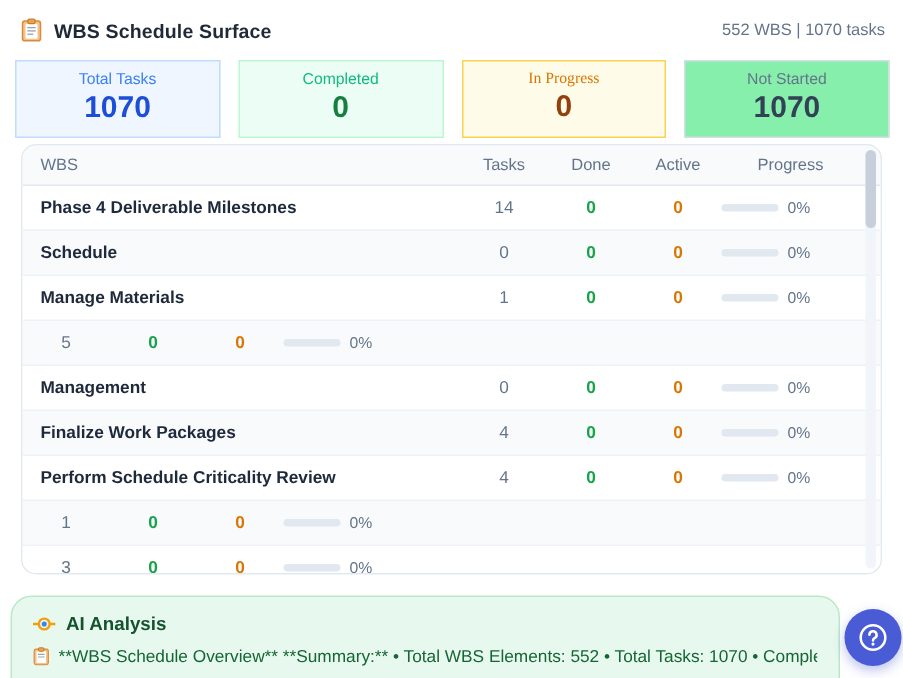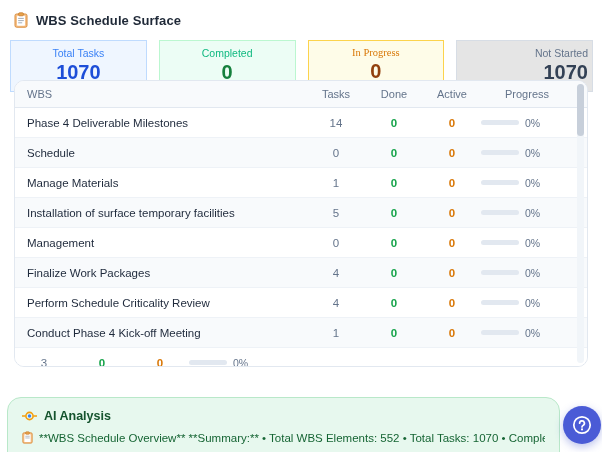--- a/index.html
+++ b/index.html
@@ -21,33 +21,33 @@
   .card .val{font-size:20px;font-weight:700;}
   .card.total{background:#eff6ff;border-color:#bfdbfe;}
   .card.total .lbl{color:#3b82f6;}
   .card.total .val{color:#1d4ed8;}
   .card.completed{background:#ecfdf5;border-color:#bbf7d0;}
   .card.completed .lbl{color:#10b981;}
   .card.completed .val{color:#15803d;}
   .card.inprogress{background:#fefce8;border-color:#fcd34d;}
   .card.inprogress .lbl{color:#d97706;font-family:Liberation Serif, serif;}
   .card.inprogress .val{color:#92400e;}
-  .card.notstarted{background:#e5e5e5;border-color:#d7dde5;text-align:right;}
+  .card.notstarted{background:#86efac;border-color:#d7dde5;}
   .card.notstarted .lbl{color:#64748b;}
   .card.notstarted .val{color:#334155;}
   
   .tbl-card{
-    position:absolute;left:14px;top:80px;width:574px;height:287px;
+    position:absolute;left:14px;top:96px;width:574px;height:287px;
     border:1px solid #e2e8f0;border-radius:10px;overflow:hidden;background:#fff;
     box-sizing:border-box;
   }
   .trow{display:flex;align-items:center;height:29px;border-bottom:1px solid #eef2f7;}
   .thead{height:26px;background:#f8fafc;border-bottom:1px solid #e2e8f0;}
   .thead .c{font-size:11px;color:#64748b;font-weight:400;}
-  .c-wbs{flex:1;padding-left:12px;font-size:11.5px;font-weight:400;color:#1e293b;
+  .c-wbs{flex:1;padding-left:12px;font-size:11.5px;font-weight:700;color:#1e293b;
          white-space:nowrap;overflow:hidden;}
   .thead .c-wbs{font-weight:400;color:#64748b;}
   .c-num{width:58px;text-align:center;font-size:11.5px;}
   .c-tasks{color:#64748b;}
   .c-done{color:#16a34a;font-weight:700;}
   .c-active{color:#d97706;font-weight:700;}
   .c-prog{width:92px;display:flex;align-items:center;gap:6px;padding-right:14px;justify-content:flex-start;}
   .thead .c-prog{font-size:11px;color:#64748b;justify-content:center;}
   .bar{width:38px;height:5px;border-radius:3px;background:#e2e8f0;position:relative;overflow:hidden;}
   .bar .fill{position:absolute;left:0;top:0;bottom:0;width:0;background:#16a34a;border-radius:3px;}
@@ -88,20 +88,21 @@
         <rect x="1" y="2" width="12" height="13.2" rx="1.6" fill="#f6c28b" stroke="#d98b3a" stroke-width="1"></rect>
         <rect x="3" y="3.8" width="8" height="10" rx="0.8" fill="#ffffff"></rect>
         <rect x="4.6" y="0.8" width="4.8" height="3" rx="1" fill="#e8a34c" stroke="#c77c2e" stroke-width="0.8"></rect>
         <line x1="4.2" y1="6.4" x2="9.8" y2="6.4" stroke="#9aa4b0" stroke-width="0.9"></line>
         <line x1="4.2" y1="8.6" x2="9.8" y2="8.6" stroke="#9aa4b0" stroke-width="0.9"></line>
         <line x1="4.2" y1="10.8" x2="8.2" y2="10.8" stroke="#9aa4b0" stroke-width="0.9"></line>
       </svg>
     </span>
     <span class="ttl-text">WBS Schedule Surface</span>
   </div>
+  <span class="meta">552 WBS | 1070 tasks</span>
 </div>
 
 <div class="stats">
   <div class="card total">
     <div class="lbl">Total Tasks</div>
     <div class="val">1070</div>
   </div>
   <div class="card completed">
     <div class="lbl">Completed</div>
     <div class="val">0</div>
@@ -158,21 +159,20 @@
     <div class="c-num c-active">0</div>
     <div class="c-prog">
       <span class="bar">
           <span class="fill"></span>
         </span>
       <span class="pct">0%</span>
     </div>
   </div>
 
   <div class="trow alt">
-    <div class="c-wbs">Installation of surface temporary facilities</div>
     <div class="c-num c-tasks">5</div>
     <div class="c-num c-done">0</div>
     <div class="c-num c-active">0</div>
     <div class="c-prog">
       <span class="bar">
           <span class="fill"></span>
         </span>
       <span class="pct">0%</span>
     </div>
   </div>
@@ -210,21 +210,20 @@
     <div class="c-num c-active">0</div>
     <div class="c-prog">
       <span class="bar">
           <span class="fill"></span>
         </span>
       <span class="pct">0%</span>
     </div>
   </div>
 
   <div class="trow alt">
-    <div class="c-wbs">Conduct Phase 4 Kick-off Meeting</div>
     <div class="c-num c-tasks">1</div>
     <div class="c-num c-done">0</div>
     <div class="c-num c-active">0</div>
     <div class="c-prog">
       <span class="bar">
           <span class="fill"></span>
         </span>
       <span class="pct">0%</span>
     </div>
   </div>

